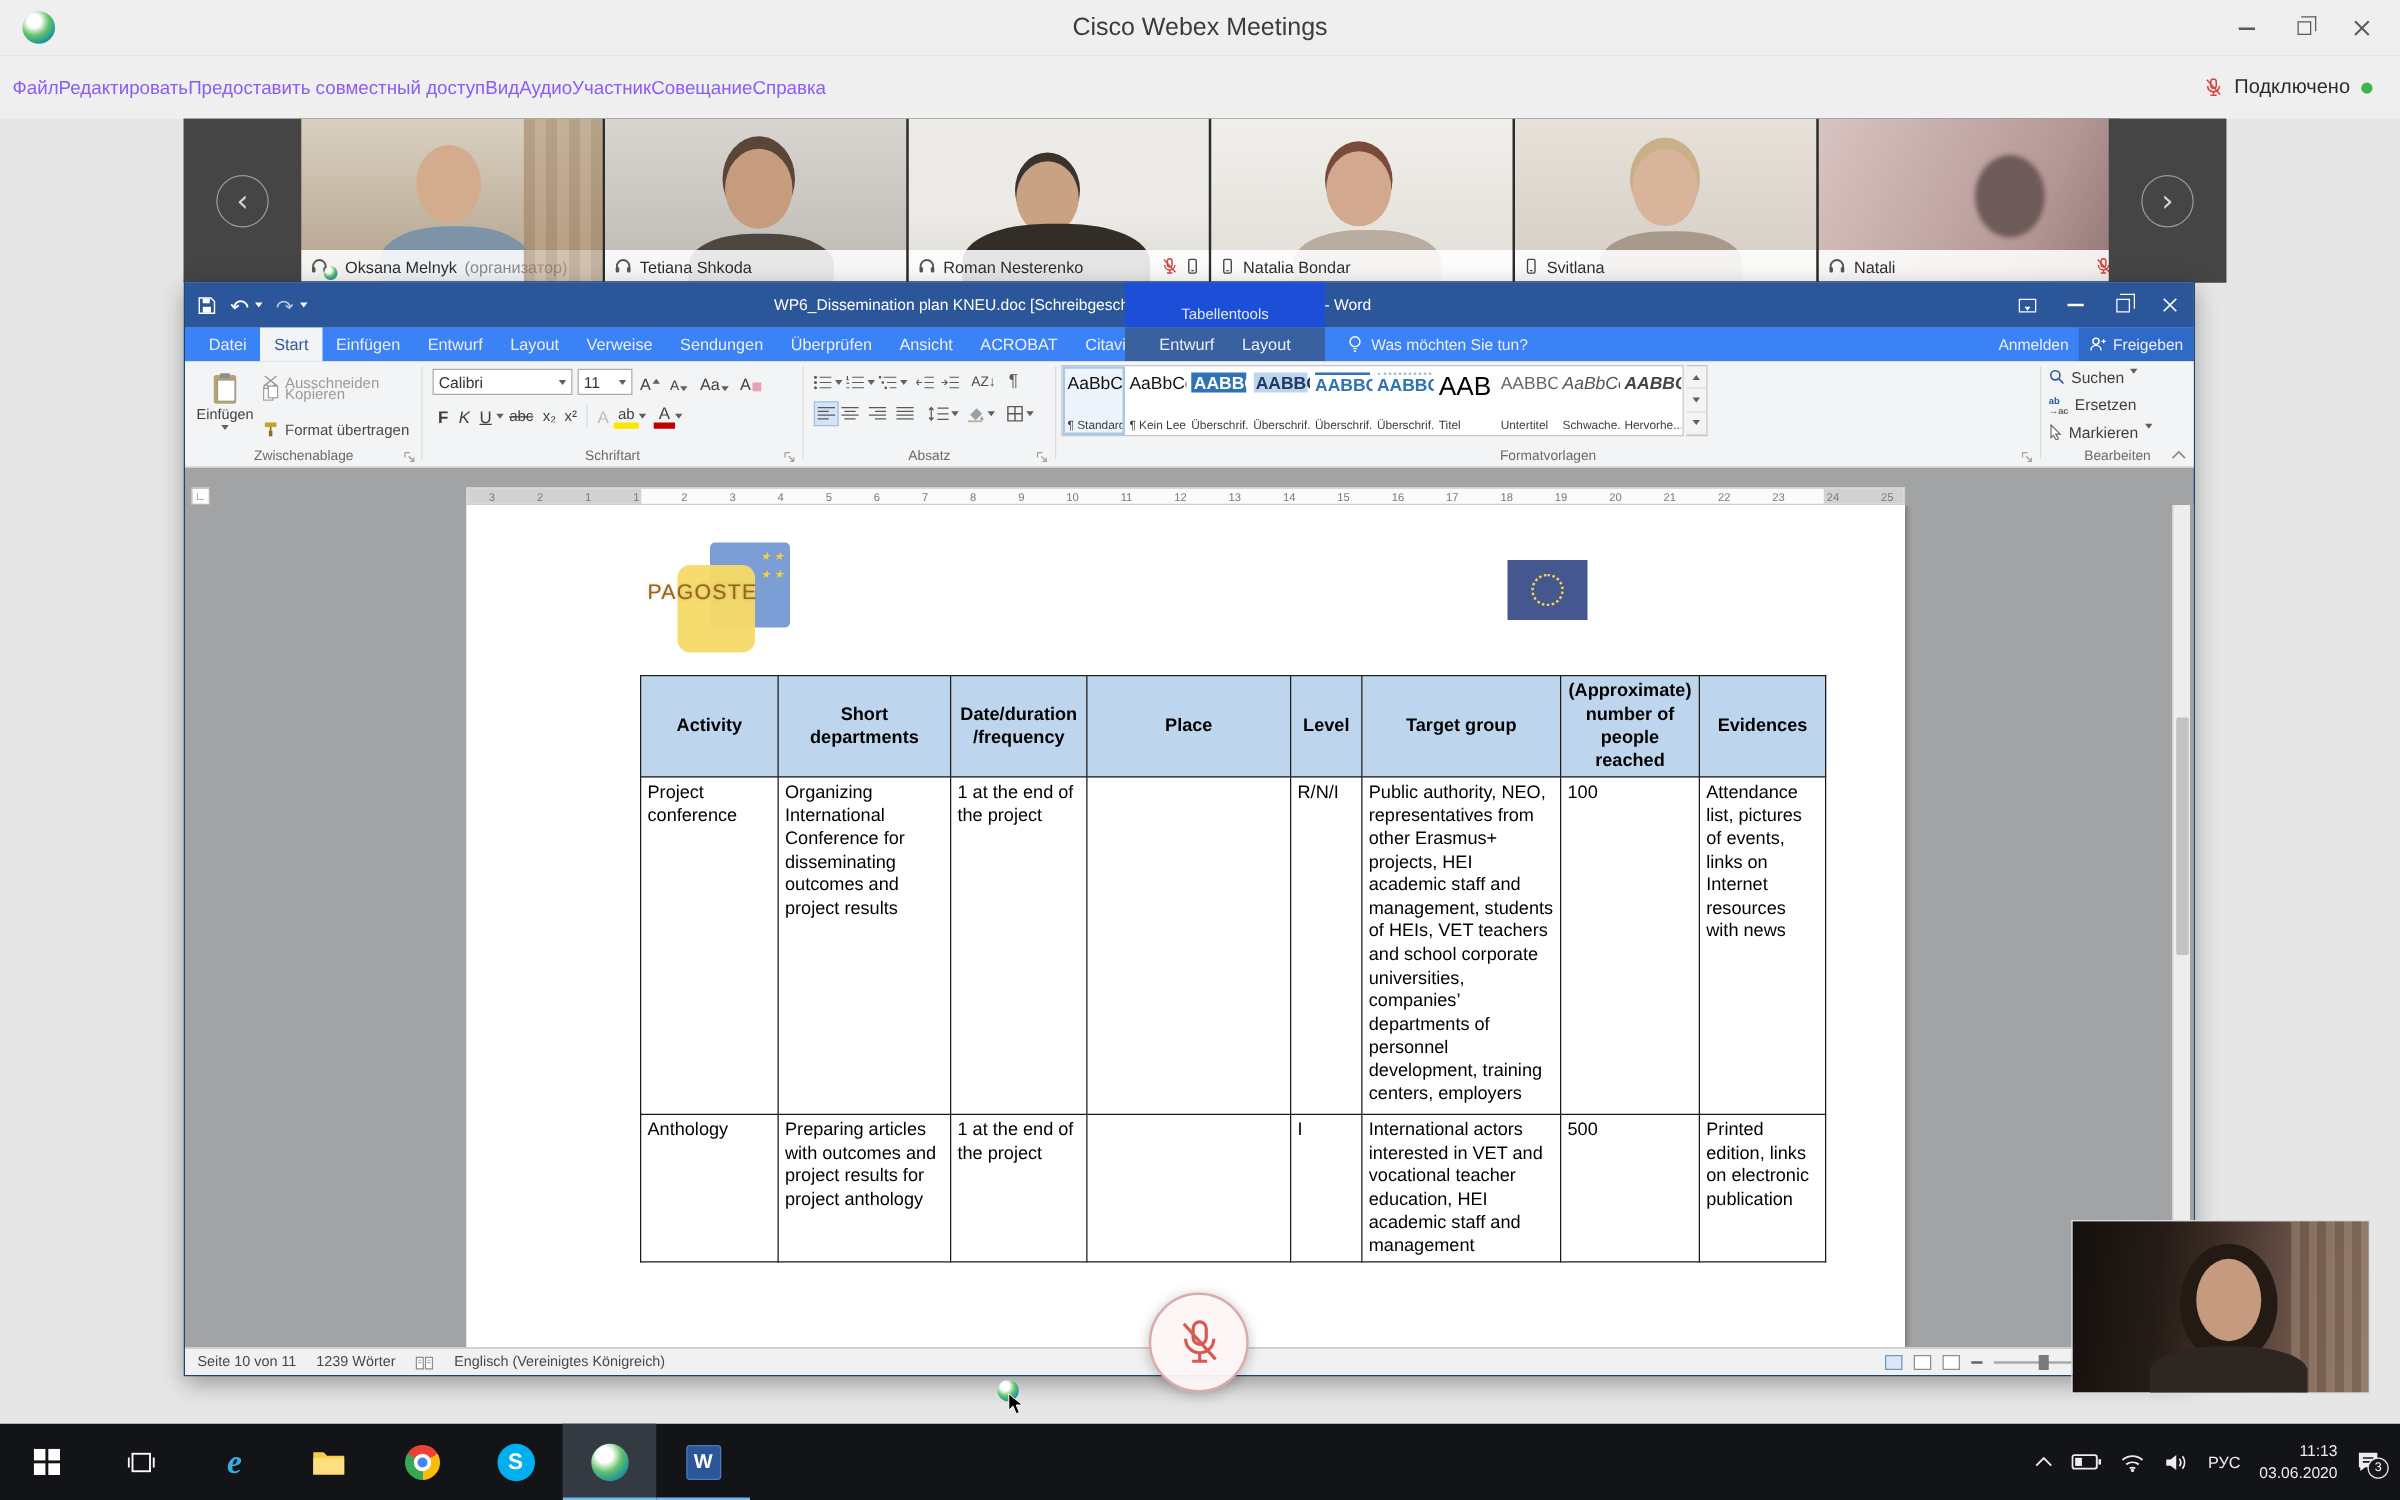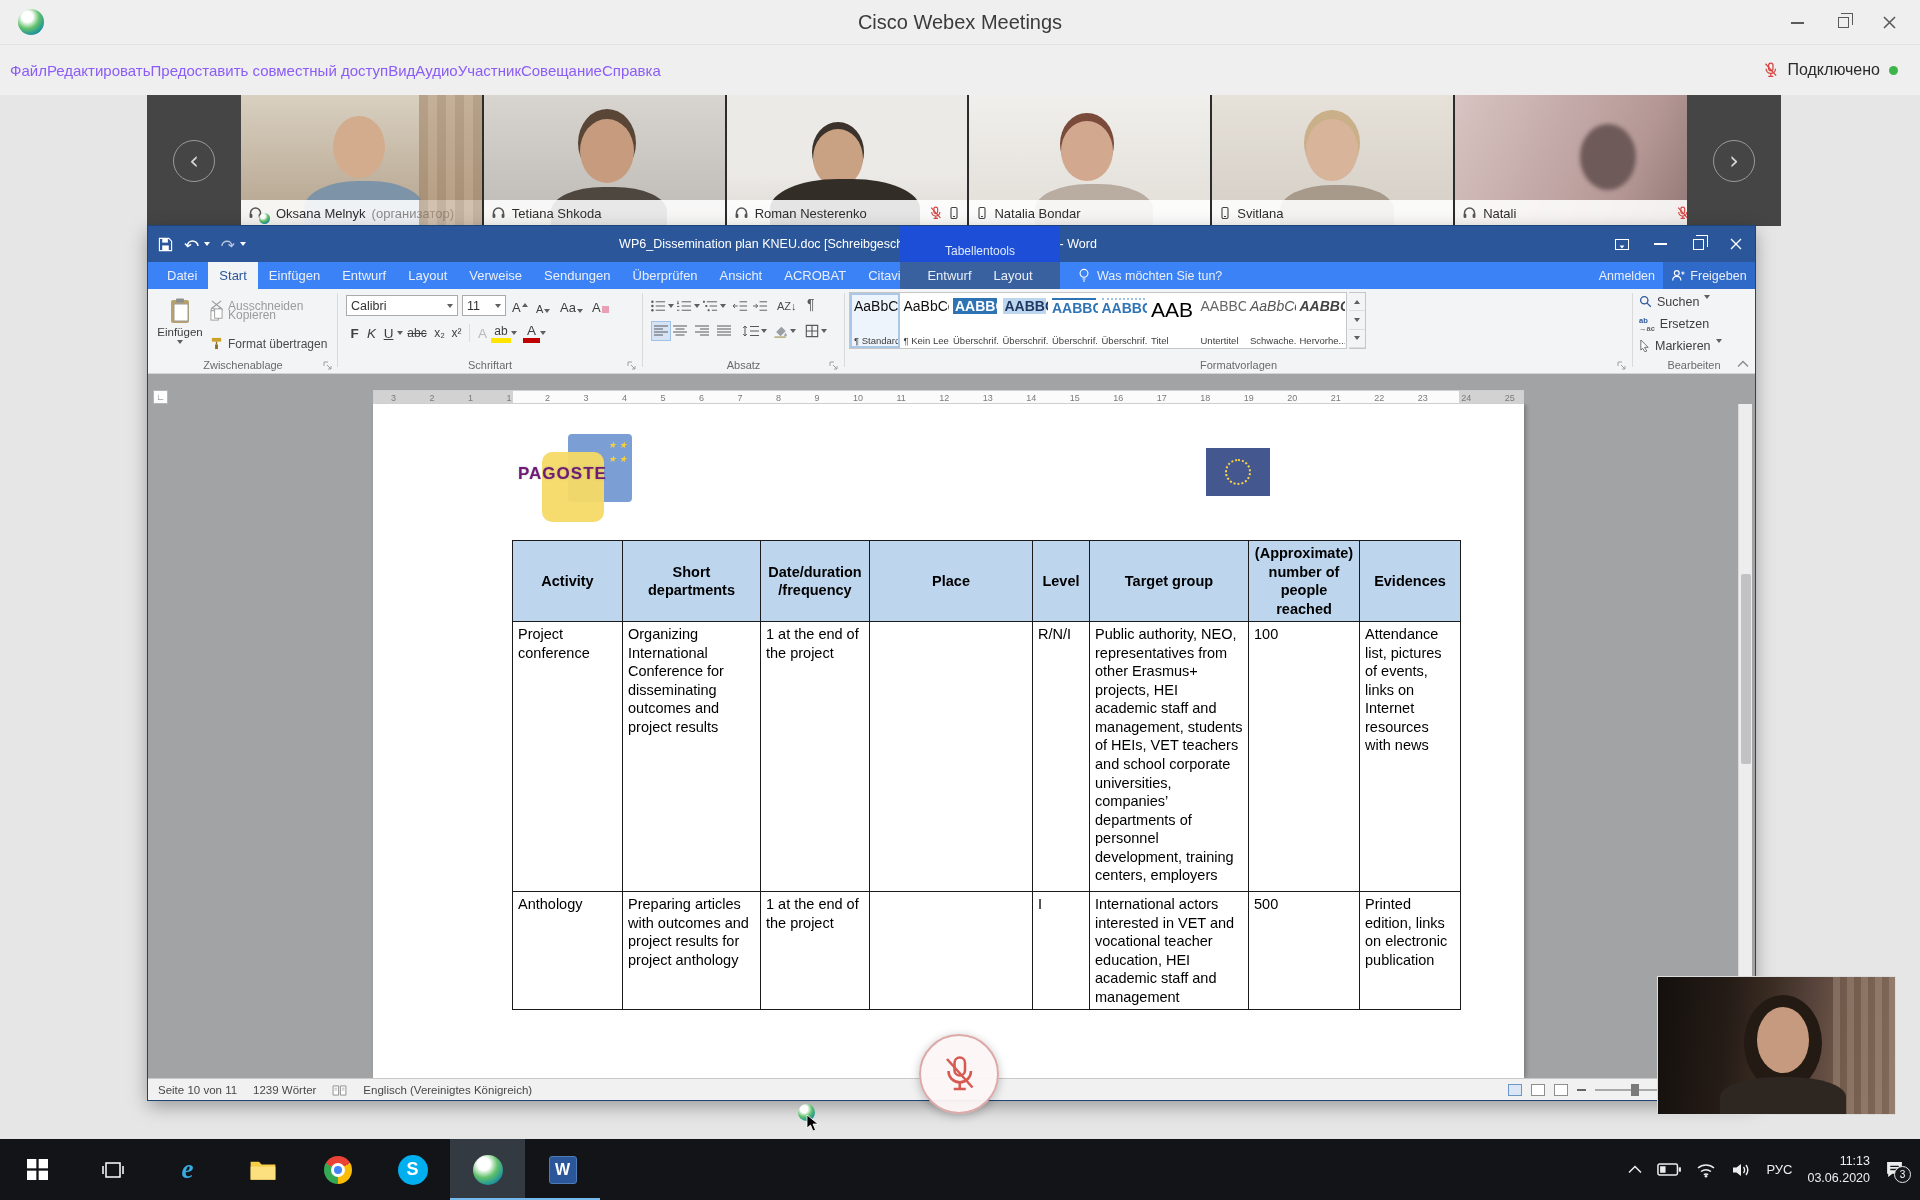--- a/index.html
+++ b/index.html
@@ -135,21 +135,21 @@
 .rmR{position:absolute;right:0;top:0;width:64px;height:100%;background:#d2d2d2}
 .rnums{position:absolute;left:17px;right:8px;top:0;height:14px;display:flex;justify-content:space-between;font-size:9px;color:#7a7a7a;line-height:14px}
 
 
 .w-doc{position:absolute;left:0;top:178px;width:100%;height:674px;background:#a2a3a5;overflow:hidden}
 .page{position:absolute;left:225px;top:0;width:1151px;height:674px;background:#fff;box-shadow:2px 0 4px rgba(0,0,0,.25)}
 .pagoste{position:absolute;left:145px;top:28px;width:130px;height:95px}
 .pg-blue{position:absolute;left:50px;top:2px;width:64px;height:68px;background:#7b9fd4;border-radius:4px}
 .pg-blue::before{content:"★ ★\A★ ★";white-space:pre;position:absolute;right:5px;top:4px;font-size:9px;color:#f5d03c;text-align:right;line-height:1.6}
 .pg-yellow{position:absolute;left:24px;top:20px;width:62px;height:70px;background:#f6da66;border-radius:10px;opacity:.95}
-.pg-text{position:absolute;left:0;top:32px;font-size:17px;letter-spacing:1px;color:#701a75;font-weight:bold;text-shadow:0 0 2px rgba(90,110,140,.45)}
+.pg-text{position:absolute;left:0;top:32px;font-size:17px;letter-spacing:1px;color:#a16207;font-weight:normal;text-shadow:0 0 2px rgba(90,110,140,.45)}
 .euflag{position:absolute;left:833px;top:44px;width:64px;height:48px;background:#44578f;display:flex;align-items:center;justify-content:center}
 .eustars{width:26px;height:26px;border-radius:50%;border:2px dotted #f8d34c}
 .eutext{position:absolute;left:880px;top:38px;width:212px;text-align:center;font-size:15.5px;line-height:21px;color:#53616f}
 .dtable{position:absolute;left:139px;top:136px;border-collapse:collapse;table-layout:fixed;font-size:14.5px;color:#000}
 .dtable th,.dtable td{border:1px solid #1a1a1a;vertical-align:top;padding:3px 5px;line-height:1.28;word-wrap:break-word}
 .dtable thead th{background:#bdd6ee;text-align:center;vertical-align:middle;font-weight:bold}
 .vscroll{position:absolute;right:3px;top:0;width:14px;height:674px;background:#ededee;border-left:1px solid #d9d9d9;display:flex;flex-direction:column;align-items:center}
 .vthumb{position:absolute;top:170px;width:10px;height:190px;background:#c2c2c4;border-radius:2px}
 
 

